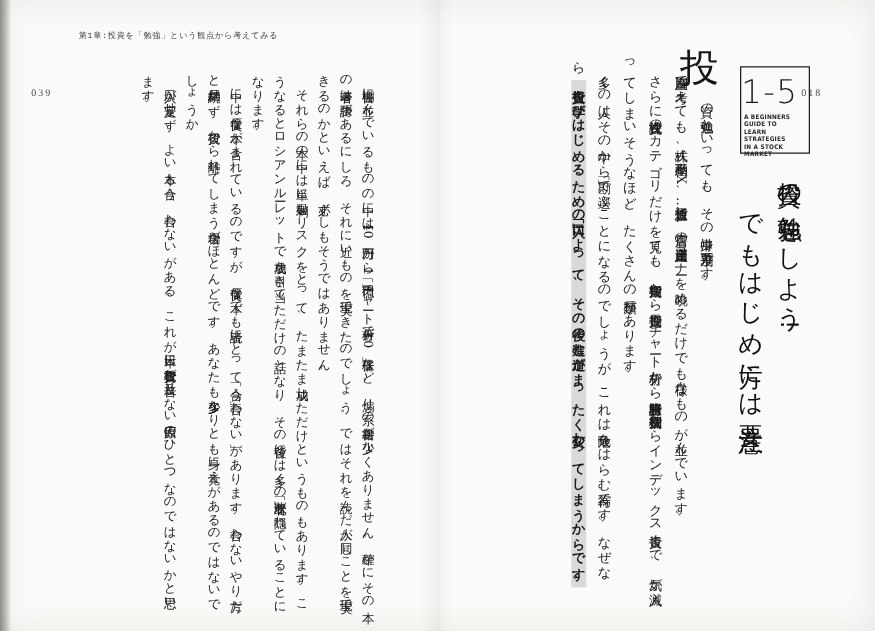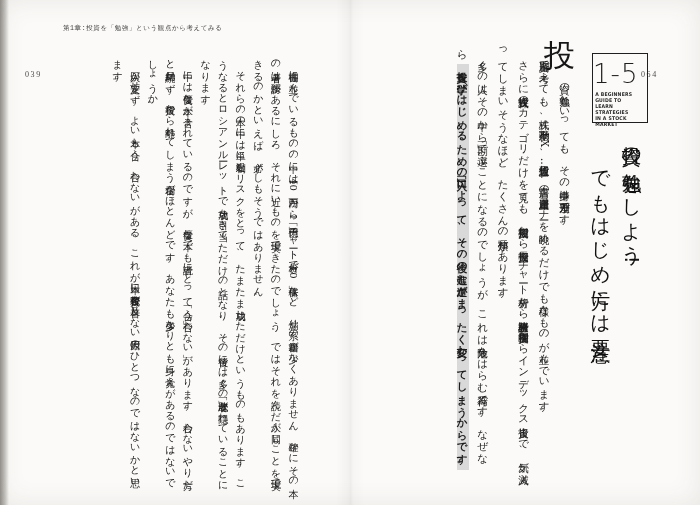--- a/index.html
+++ b/index.html
@@ -108,21 +108,21 @@
 
     <div class="v-body body-left">
       <p>書棚に並んでいるものの中には「40万円から1億円」「チャート分析で10倍株」など、煽り系の書籍が少なくありません。確かにその本の著者は誇張があるにしろ、それに近いものを実現できたのでしょう。ではそれを読んだ人が同じことを実現できるのかといえば、必ずしもそうではありません。</p>
       <p>それらの本の中には単に過剰なリスクをとって、たまたま成功しただけというものもあります。こうなるとロシアンルーレットで成功を引き当てただけの話となり、その背後には多くの「敗北者」が隠れていることになります。</p>
       <p>中には優良な本が含まれているのですが、優良な本でも読者にとって「合う」「合わない」があります。合わないやり方だと結局続かず、投資から離れてしまう場合がほとんどです。あなたも多少なりとも身に覚えがあるのではないでしょうか。</p>
       <p>入口が安定せず、よい本も合う、合わないがある。これが日本に投資教育が普及しない原因のひとつなのではないかと思います。</p>
     </div>
   </div>
 
   <div>
-    <div class="folio folio-right">064</div>
+    <div class="folio folio-right">018</div>
 
     <div class="section-box">
       <div class="section-number">1-5</div>
       <div class="section-subtitle">
         <div>A BEGINNERS GUIDE TO</div>
         <div>LEARN STRATEGIES</div>
         <div>IN A STOCK MARKET</div>
       </div>
     </div>
 

